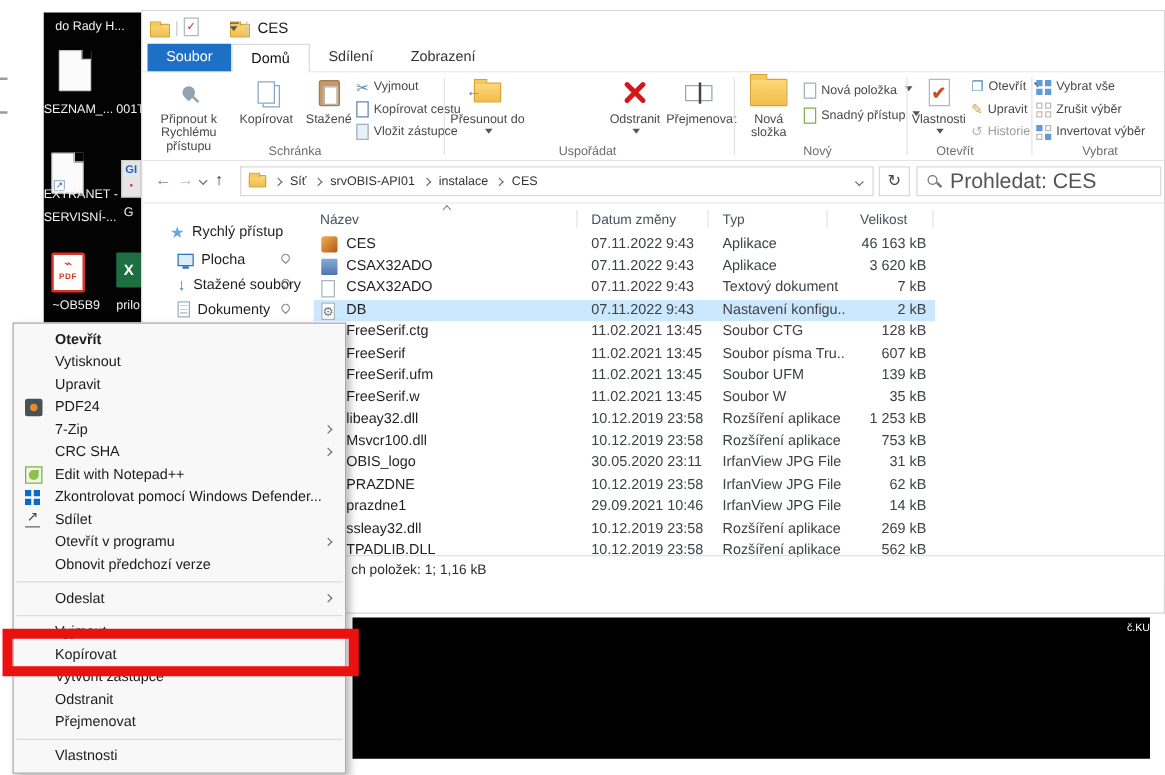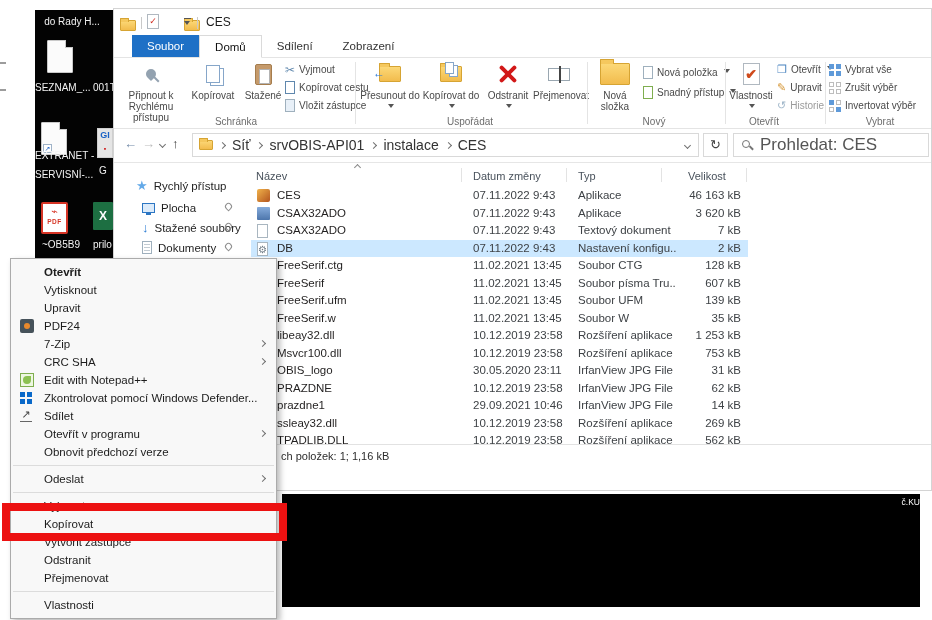--- a/index.html
+++ b/index.html
@@ -38,21 +38,21 @@
   .fold-ic{position:relative;display:inline-block;width:16px;height:11px;background:linear-gradient(#fcd877,#f2bc4d);border:1px solid #d6a433;border-radius:1px;}
   .fold-ic:before{content:"";position:absolute;left:-1px;top:-3px;width:7px;height:3px;background:#f5c85e;border:1px solid #d6a433;border-bottom:none;border-radius:1px 1px 0 0;}
   .fold-lg{width:30px;height:22px;}
   .fold-lg:before{width:12px;height:4px;top:-5px;}
   .fold-md{width:22px;height:16px;}
   .fold-md:before{width:9px;height:3px;top:-4px;}
 
   
   .tabsrow{position:relative;height:23px;display:flex;padding-left:4px;border-bottom:1px solid #e4e4e4;background:#fff;}
   .tab{padding:0 15px;line-height:22px;font-size:11.5px;color:#333;}
-  .tab.file{background:#1e70c6;color:#fff;margin-left:14px;}
+  .tab.file{background:#1e70c6;color:#fff;}
   .tab.active{background:#fff;border:1px solid #dadada;border-bottom:1px solid #fff;margin-bottom:-1px;color:#111;}
 
   
   .ribbon{position:relative;height:71px;background:#fff;border-bottom:1px solid #e4e4e4;}
   .rbig{position:absolute;top:2px;height:62px;text-align:center;font-size:10px;line-height:11px;color:#494949;}
   .rbig .bicon{display:flex;justify-content:center;align-items:center;height:28px;margin-bottom:2px;}
   .rsm{position:absolute;height:17px;display:flex;align-items:center;gap:4px;font-size:10px;color:#494949;white-space:nowrap;}
   .rgroup{position:absolute;bottom:1px;font-size:10px;color:#6d6d6d;transform:translateX(-50%);}
   .rdiv{position:absolute;top:4px;bottom:4px;width:1px;background:#e4e4e4;}
   .caret{display:inline-block;width:0;height:0;border:3px solid transparent;border-top:4px solid #555;margin-left:2px;vertical-align:-1px;}
@@ -73,21 +73,21 @@
   .sq4{position:relative;display:inline-block;width:12px;height:12px;}
   .sq4 i{position:absolute;width:5px;height:5px;font-style:normal;}
   .sq4 .a{left:0;top:0;} .sq4 .b{right:0;top:0;} .sq4 .c{left:0;bottom:0;} .sq4 .d{right:0;bottom:0;}
   .sqf{background:#5f9ad9;} .sqe{background:#fff;border:1px solid #bdbdbd;}
   .sheet-sm{position:relative;display:inline-block;width:10px;height:13px;background:#fff;border:1px solid #9fb0bd;}
   .glyph{font-style:normal;}
 
   
   .addr{position:relative;height:34px;background:#fff;border-bottom:1px solid #e6e6e6;}
   .addr .navg{position:absolute;top:7px;font-size:13px;}
-  .crumbbox{position:absolute;left:78px;top:4px;width:507px;height:24px;border:1px solid #d9d9d9;display:flex;align-items:center;gap:7px;padding:0 8px 0 6px;font-size:14px;color:#333;}
+  .crumbbox{position:absolute;left:78px;top:4px;width:507px;height:24px;border:1px solid #d9d9d9;display:flex;align-items:center;gap:7px;padding:0 8px 0 6px;font-size:10px;color:#333;}
   .chev{display:inline-block;width:5px;height:5px;border-right:1.3px solid #707070;border-bottom:1.3px solid #707070;}
   .chev.r{transform:rotate(-45deg);} .chev.d{transform:rotate(45deg);} .chev.u{transform:rotate(-135deg);}
   .refbox{position:absolute;left:589px;top:4px;width:25px;height:24px;border:1px solid #d9d9d9;text-align:center;line-height:22px;font-size:13px;color:#444;}
   .searchbox{position:absolute;left:619px;top:4px;width:196px;height:24px;border:1px solid #d9d9d9;display:flex;align-items:center;gap:7px;padding-left:8px;font-size:17px;color:#555;}
   .mag{position:relative;display:inline-block;width:11px;height:11px;}
   .mag:before{content:"";position:absolute;left:0;top:0;width:6px;height:6px;border:1.5px solid #757575;border-radius:50%;}
   .mag:after{content:"";position:absolute;left:7px;top:7px;width:5px;height:1.5px;background:#757575;transform:rotate(45deg);}
 
   
   .main{position:absolute;left:0;right:0;top:154px;bottom:23px;background:#fff;}
@@ -232,27 +232,20 @@
       <span class="rgroup" style="left:122px">Schránka</span>
       <span class="rdiv" style="left:241px"></span>
 
       <div class="rbig" style="left:245px;width:62px">
         <span class="bicon" style="position:relative">
           <span class="fold-md fold-ic"></span>
           <span class="arrow-badge" style="left:14px;top:8px">←</span>
         </span>
         <span>Přesunout do</span><span class="caret"></span>
       </div>
-      <div class="rbig" style="left:307px;width:60px">
-        <span class="bicon" style="position:relative">
-          <span class="fold-md fold-ic"></span>
-          <span class="copy-ic" style="position:absolute;left:24px;top:2px;width:9px;height:12px"></span>
-        </span>
-        <span>Kopírovat do</span><span class="caret"></span>
-      </div>
       <div class="rbig" style="left:371px;width:46px">
         <span class="bicon">
             <span class="redx-ic"></span>
           </span>
         <span>Odstranit</span><span class="caret"></span>
       </div>
       <div class="rbig" style="left:419px;width:52px">
         <span class="bicon">
             <span class="ren-ic"></span>
           </span>

